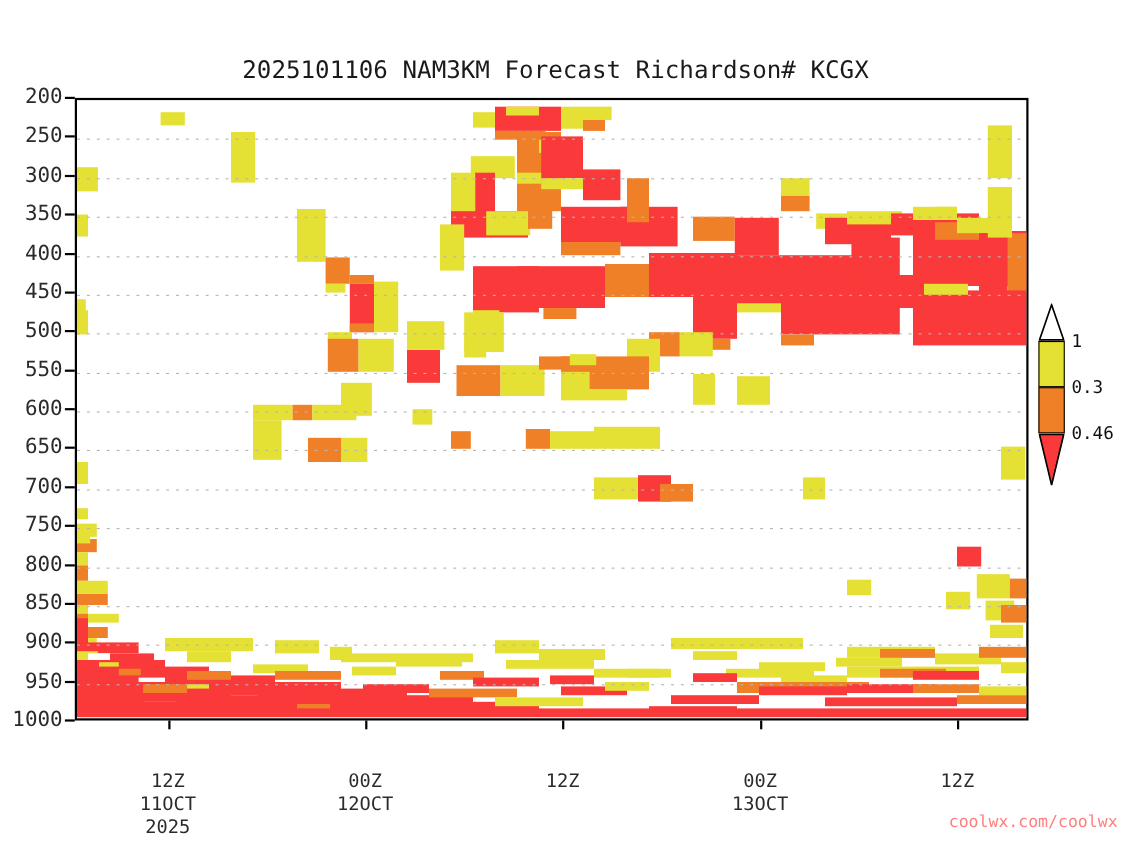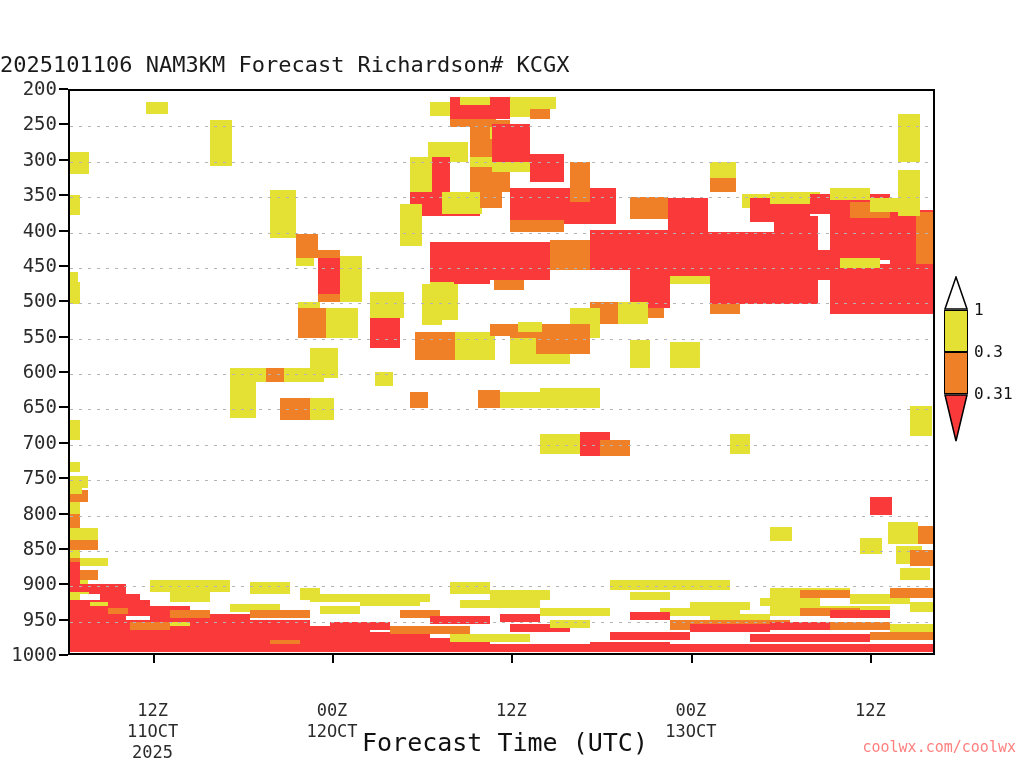--- a/index.html
+++ b/index.html
@@ -2,21 +2,21 @@
 <html><head>
 <meta charset="utf-8">
 <style>
   html,body{margin:0;padding:0;background:#ffffff;}
   body{width:1024px;height:768px;overflow:hidden;
        font-family:"DejaVu Sans Mono","Liberation Mono",monospace;}
   #root{position:relative;width:1024px;height:768px;}
 
   #title{
     position:absolute; left:0; top:52px; width:1010px;
-    text-align:left; font-size:22px; color:#1a1a1a;
+    text-align:center; font-size:22px; color:#1a1a1a;
     font-family:"DejaVu Sans Mono","Liberation Mono",monospace;
     letter-spacing:0px; white-space:pre;
   }
 
   
   #plot{
     position:absolute; left:68px; top:89px; width:867px; height:566px;
     border:2px solid #000; box-sizing:border-box; background:#fff;
     overflow:hidden;
   }
@@ -347,32 +347,31 @@
 11OCT
 2025</div>
       <div class="xl" style="white-space: pre; left: 219.001px; width: 90px; top: 0px;">00Z
 12OCT</div>
       <div class="xl" style="white-space: pre; left: 398.47px; width: 90px; top: 0px;">12Z</div>
       <div class="xl" style="white-space: pre; left: 577.939px; width: 90px; top: 0px;">00Z
 13OCT</div>
       <div class="xl" style="white-space: pre; left: 757.409px; width: 90px; top: 0px;">12Z</div>
     </div>
 
-  <div id="xaxistitle">Forecast Time (UTC)</div>
   <div id="watermark">coolwx.com/coolwx</div>
 
   <div id="cbar">
       <div style="position: absolute; left: 0px; top: -34px; width: 24px; height: 34px;"><svg width="24" height="34">
           <polygon points="12,1 23,33 1,33" fill="#FFFFFF" stroke="#000" stroke-width="1.5"></polygon>
         </svg></div>
       <div class="band" style="top: 0px; height: 42px; background: rgb(229, 224, 52);"></div>
       <div class="band" style="top: 42px; height: 42px; background: rgb(240, 128, 40);"></div>
       <div style="position: absolute; left: 0px; top: 84px; width: 24px; height: 48px;"><svg width="24" height="48">
           <polygon points="1,1 23,1 12,47" fill="#FA3A3A" stroke="#000" stroke-width="1.5"></polygon>
         </svg></div>
     </div>
   <div id="cbarlabels" style="position:absolute;left:944px;top:310px;width:80px;height:160px;">
       <div style="top: -10px;">1</div>
       <div style="top: 32px;">0.3</div>
-      <div style="top: 74px;">0.31</div>
+      <div style="top: 74px;">0.46</div>
     </div>
 
 </div>
 
 </body></html>

